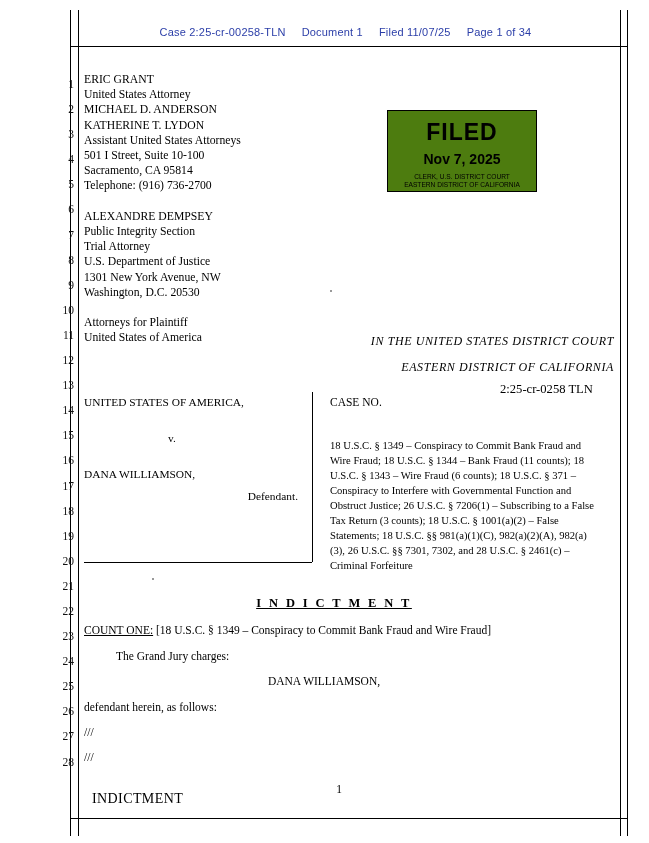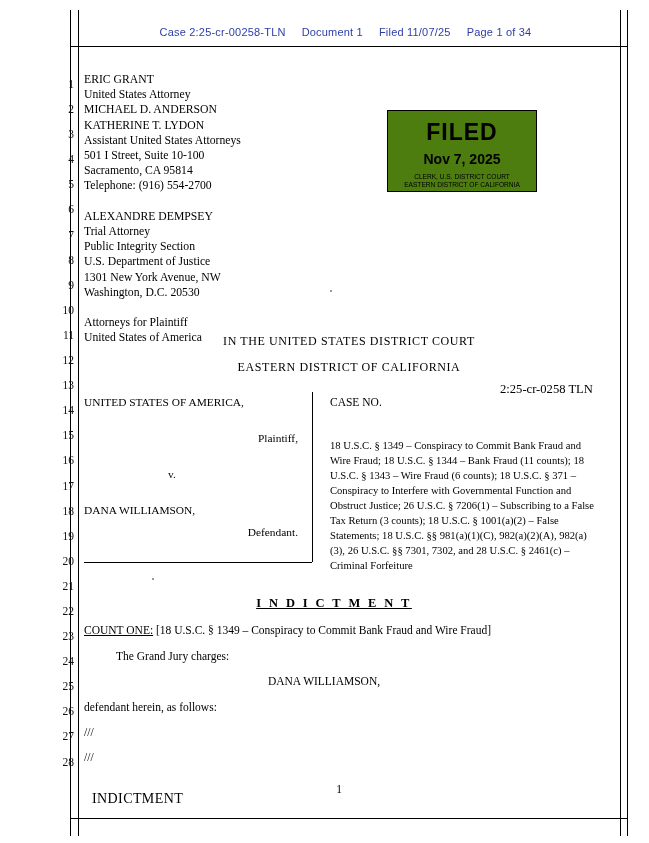--- a/index.html
+++ b/index.html
@@ -141,23 +141,24 @@
     font-size: 6.6px;
     margin-top: 6px;
     line-height: 8.4px;
   }
 
   
   .court-title {
     position: absolute;
     left: 84px;
     width: 530px;
-    text-align: center;
+    text-align: right;
     font-size: 12px;
     letter-spacing: 0.6px;
+    font-style: italic;
   }
   .court-title.l1 { top: 334px; }
   .court-title.l2 { top: 360px; }
 
   
   .cap-box {
     position: absolute;
     left: 84px;
     top: 396px;
     width: 525px;
@@ -337,25 +338,25 @@
   </div>
 
   <div class="attorney-block">
     <div>ERIC GRANT</div>
     <div>United States Attorney</div>
     <div>MICHAEL D. ANDERSON</div>
     <div>KATHERINE T. LYDON</div>
     <div>Assistant United States Attorneys</div>
     <div>501 I Street, Suite 10-100</div>
     <div>Sacramento, CA 95814</div>
-    <div>Telephone: (916) 554-2700</div>
+    <div>Telephone: (916) 736-2700</div>
     <div class="blockgap"></div>
     <div>ALEXANDRE DEMPSEY</div>
+    <div>Public Integrity Section</div>
     <div>Trial Attorney</div>
-    <div>Public Integrity Section</div>
     <div>U.S. Department of Justice</div>
     <div>1301 New York Avenue, NW</div>
     <div>Washington, D.C. 20530</div>
     <div class="blockgap"></div>
     <div>Attorneys for Plaintiff</div>
     <div>United States of America</div>
   </div>
 
   <div class="filed-stamp">
     <div class="fs-title">FILED</div>
@@ -371,21 +372,20 @@
 
   <div class="court-title l1">IN THE UNITED STATES DISTRICT COURT</div>
   <div class="court-title l2">EASTERN DISTRICT OF CALIFORNIA</div>
 
   <div class="cap-box">
     <div class="cap-divider"></div>
     <div class="cap-underline"></div>
 
     <div class="cap-left">
       <div>UNITED STATES OF AMERICA,</div>
-      <div class="plaintiff-line">Plaintiff,</div>
       <div class="v-line">v.</div>
       <div class="defname-line">DANA WILLIAMSON,</div>
       <div class="defendant-line">Defendant.</div>
     </div>
 
     <div class="cap-right">
       <div class="caseno-line">
         <span>CASE NO.</span>
         <span class="caseno-num">2:25-cr-0258 TLN</span>
       </div>

